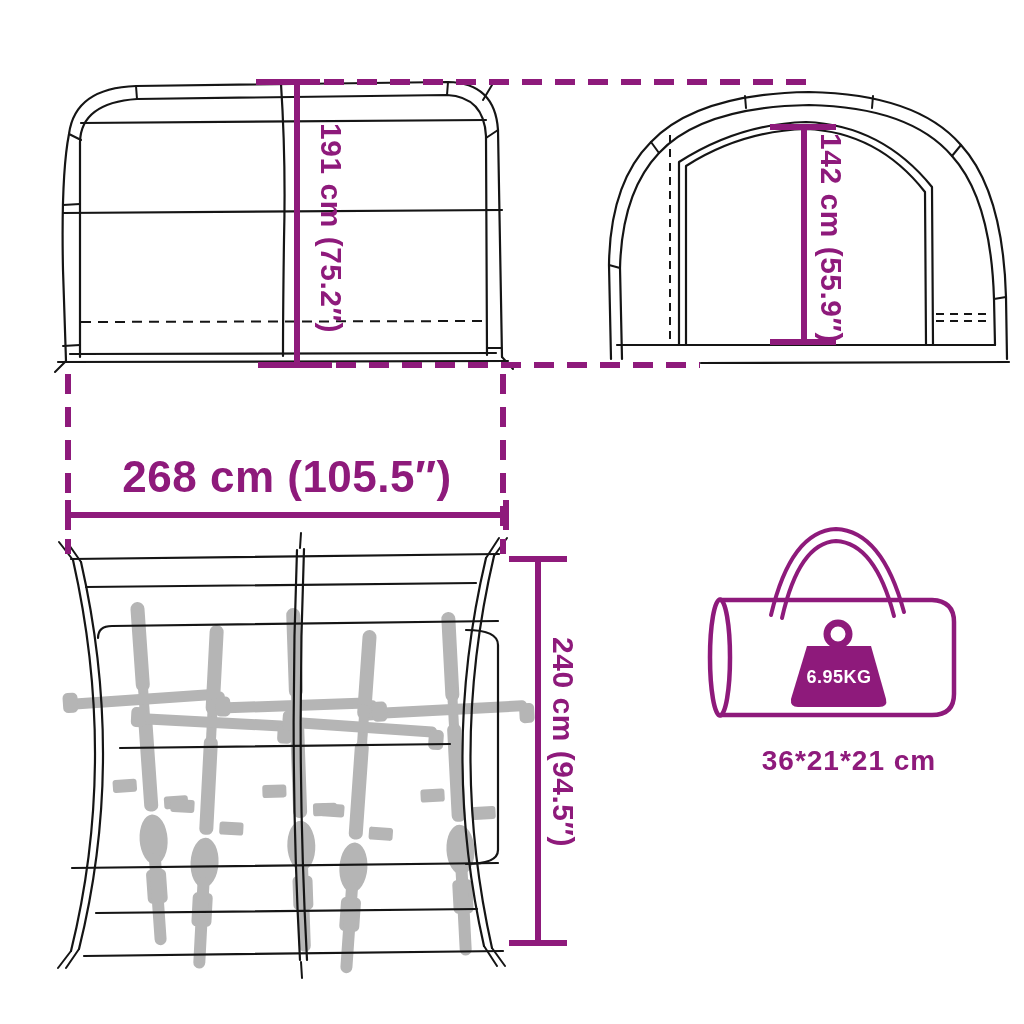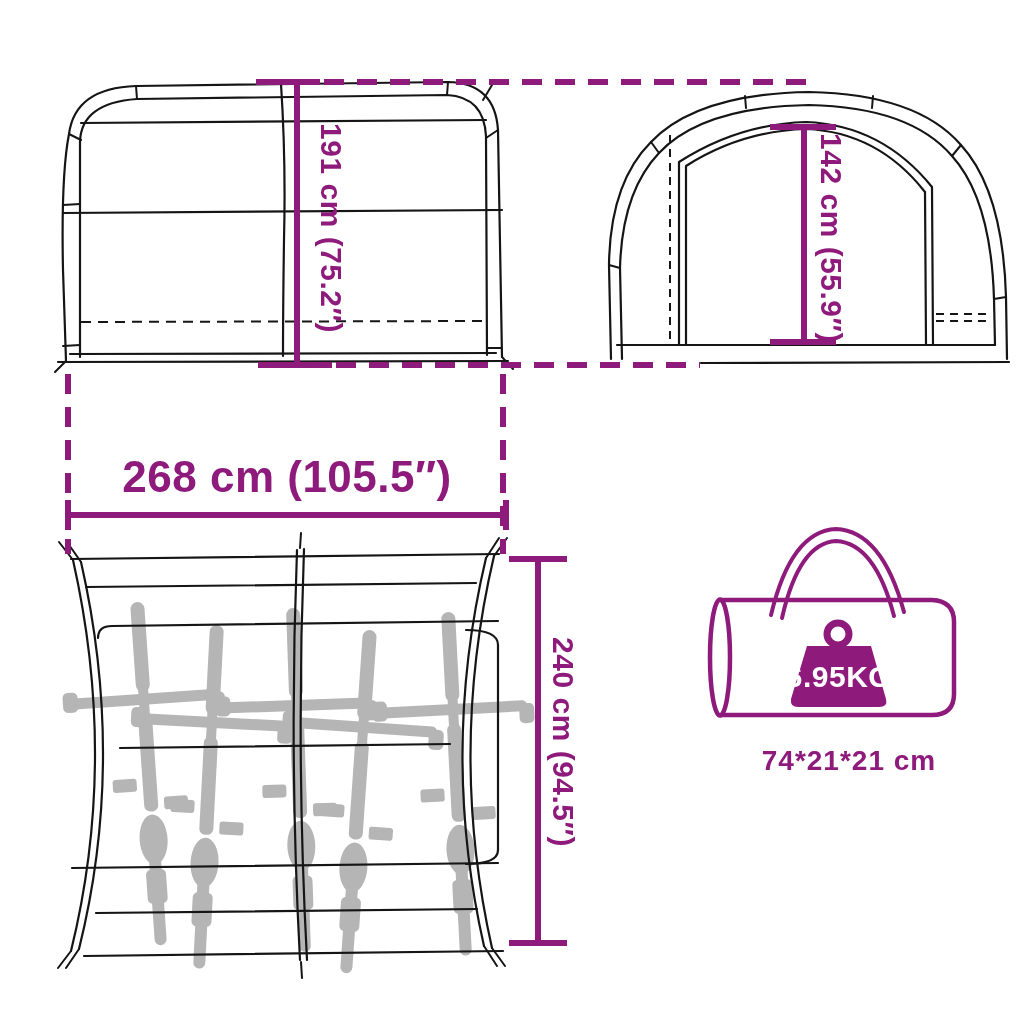--- a/index.html
+++ b/index.html
@@ -22,21 +22,21 @@
   .h-dash{position:absolute;height:6px;
           background:repeating-linear-gradient(90deg,var(--accent) 0 20px,transparent 20px 33px);}
   .v-dash{position:absolute;width:6px;
           background:repeating-linear-gradient(180deg,var(--accent) 0 20px,transparent 20px 33px);}
   .dim-label{position:absolute;color:var(--accent);font-weight:700;white-space:nowrap;
              transform:translate(-50%,-50%);letter-spacing:.5px;}
   .rot{transform:translate(-50%,-50%) rotate(90deg);}
   .f36{font-size:44px;}
   .f30{font-size:30px;}
   .f28{font-size:28px;}
-  .weight-text{position:absolute;color:#fff;font-weight:700;font-size:30px;white-space:nowrap;
+  .weight-text{position:absolute;color:#fff;font-weight:700;font-size:18px;white-space:nowrap;
                transform:translate(-50%,-50%);letter-spacing:.5px;}
 </style>
 </head>
 <body>
 
 <div class="stage">
 
   <svg style="left:40px;top:60px;" width="480" height="320" viewBox="0 0 480 320">
     <path class="ln" d="M 26 301 L 23 210 Q 21 115 29 74 Q 35 28 96 26 L 408 22 Q 455 23 458 70 L 461 240 L 462 297"></path>
     <path class="ln" d="M 40 297 L 40 82 Q 41 43 97 39 L 407 35 Q 444 37 446 76 L 447 295"></path>
@@ -130,15 +130,15 @@
 
   <div class="dline" style="left:801px;top:124px;width:6px;height:221px;"></div>
   <div class="dline" style="left:770px;top:124px;width:66px;height:6px;"></div>
   <div class="dline" style="left:770px;top:339px;width:66px;height:6px;"></div>
 
   <div class="dim-label rot f30" style="left:331px;top:228px;">191 cm (75.2″)</div>
   <div class="dim-label rot f30" style="left:831px;top:238px;">142 cm (55.9″)</div>
   <div class="dim-label f36" style="left:287px;top:477px;">268 cm (105.5″)</div>
   <div class="dim-label rot f30" style="left:563px;top:742px;">240 cm (94.5″)</div>
   <div class="weight-text" style="left:839px;top:677px;">6.95KG</div>
-  <div class="dim-label f28" style="left:849px;top:761px;letter-spacing:1px;">74*21*21 cm</div>
+  <div class="dim-label f28" style="left:849px;top:761px;letter-spacing:1px;">36*21*21 cm</div>
 
 </div>
 
 </body></html>

